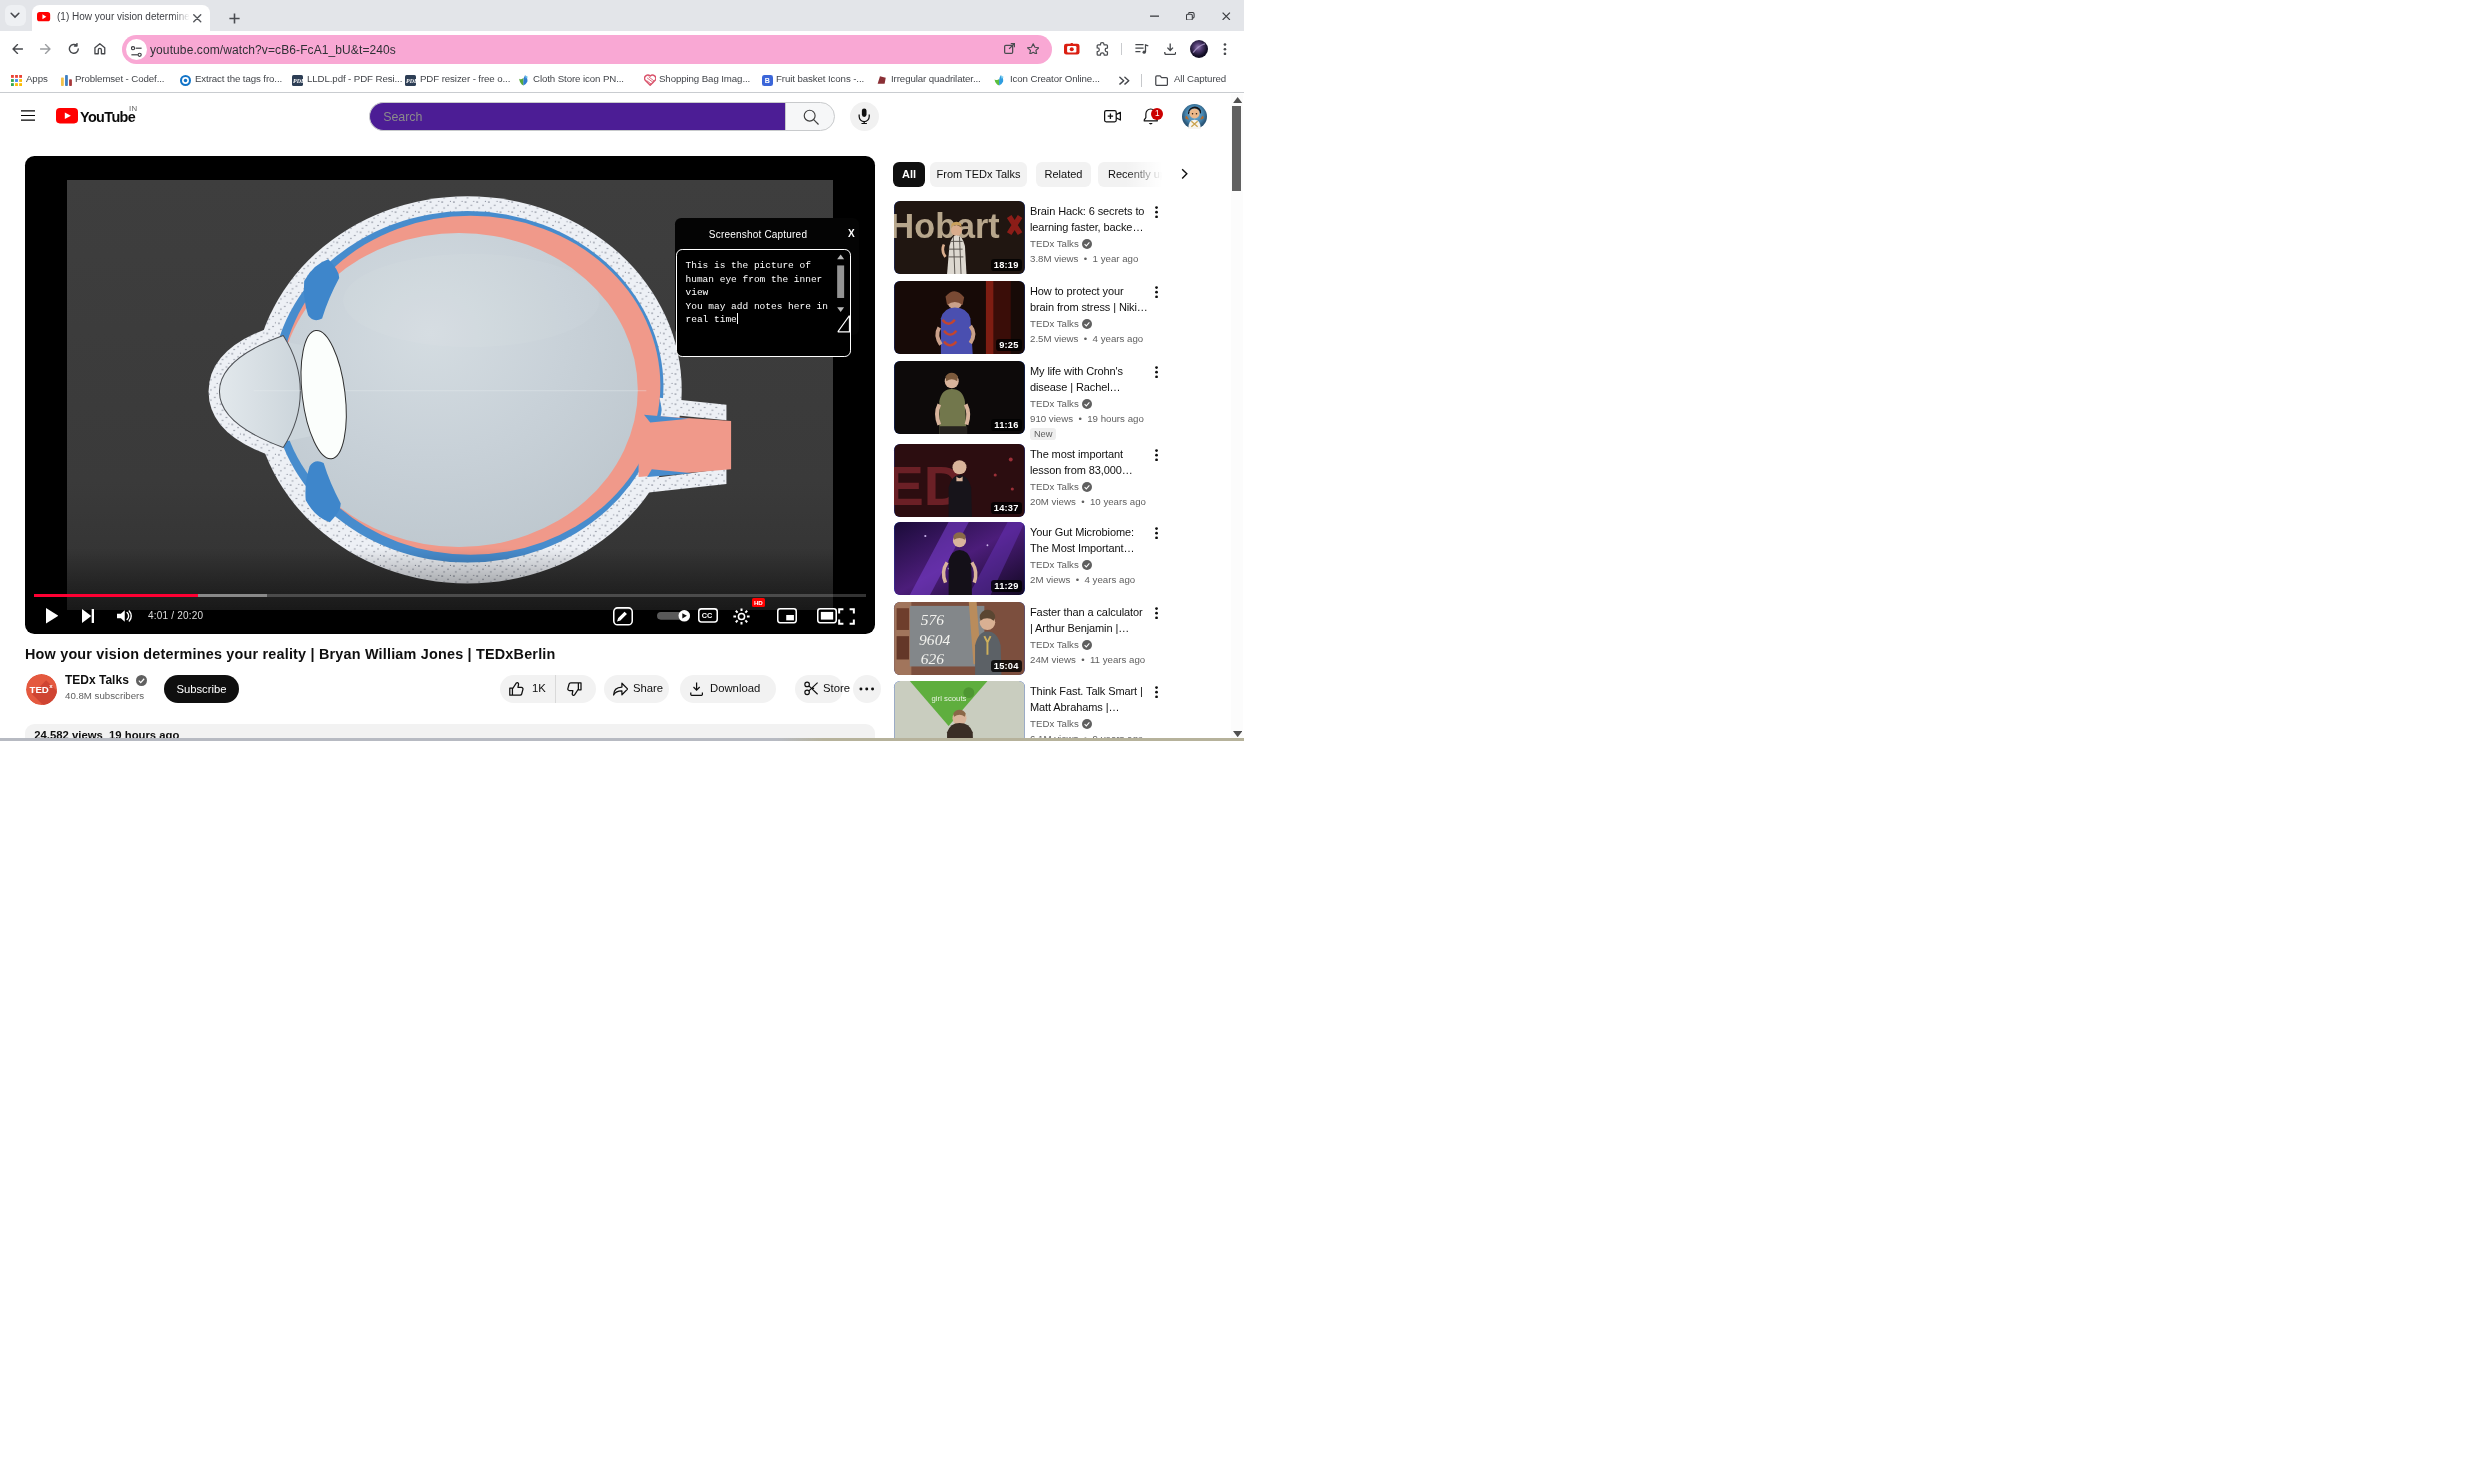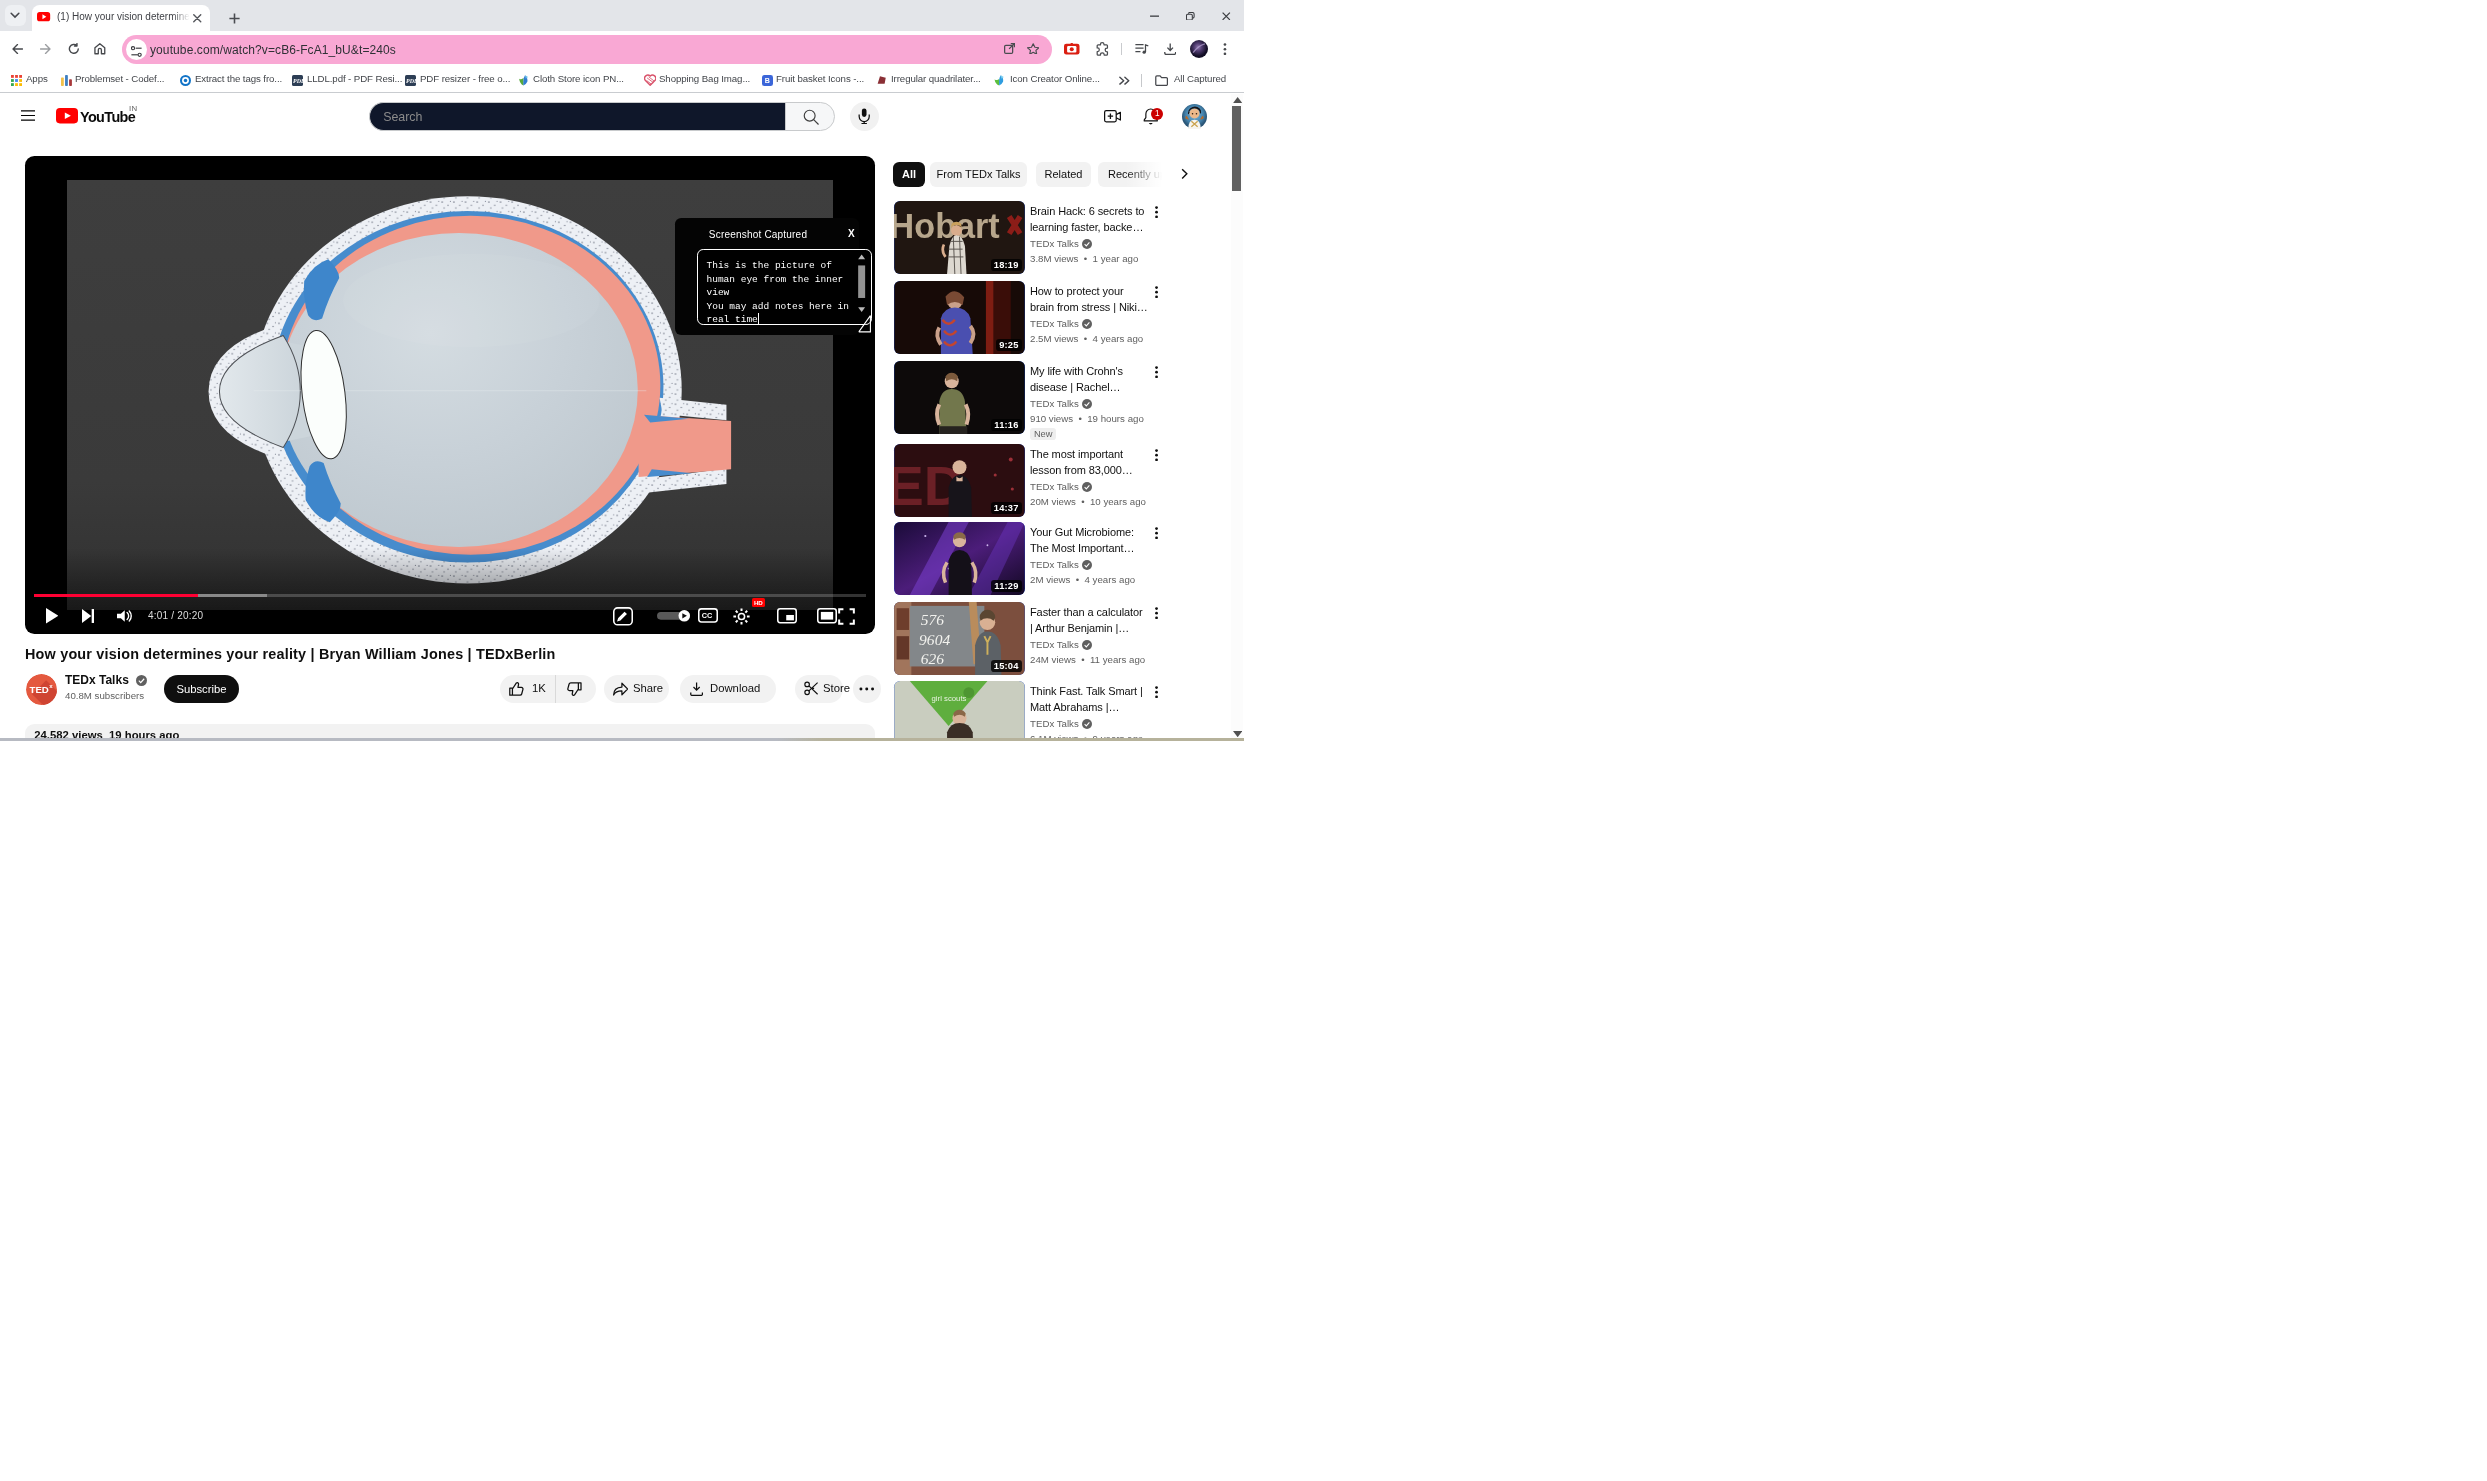--- a/index.html
+++ b/index.html
@@ -12,38 +12,38 @@
 #tabtitle{position:absolute;left:25px;top:6.2px;width:134px;height:14px;font-size:10px;color:#3f4146;white-space:nowrap;overflow:hidden;-webkit-mask-image:linear-gradient(90deg,#000 86%,transparent 99%);mask-image:linear-gradient(90deg,#000 86%,transparent 99%)}
 #toolbar{position:absolute;left:0;top:31px;width:1244px;height:37px;background:#fff;border-radius:4.7px 4.7px 0 0}
 #omnibox{position:absolute;left:122px;top:4.3px;width:930px;height:29px;border-radius:14.4px;background:#f9a8d4}
 #omnicircle{position:absolute;left:3.9px;top:3.9px;width:21px;height:21px;border-radius:50%;background:#fff}
 #urltext{position:absolute;left:28px;top:7.4px;font-size:12px;color:#2f3136;letter-spacing:0.1px}
 #bookmarks{position:absolute;left:0;top:68px;width:1244px;height:25px;background:#fff;border-bottom:1.2px solid #c9ccd0}
 .bm{position:absolute;top:0;height:25px;font-size:9.7px;letter-spacing:-0.1px;color:#42454a;white-space:nowrap}
 .bm span{position:relative;top:5.4px}
 
 #masthead{position:absolute;left:0;top:94px;width:1231px;height:44px;background:#fff}
-#searchpill{position:absolute;left:369px;top:7.8px;width:417px;height:29px;border:0.8px solid #c8cacc;border-radius:14.8px 0 0 14.8px;border-right:none;background:#0f172a}
+#searchpill{position:absolute;left:369px;top:7.8px;width:417px;height:29px;border:0.8px solid #c8cacc;border-radius:14.8px 0 0 14.8px;border-right:none;background:#4c1d95}
 #searchbtn{position:absolute;left:785px;top:7.8px;width:50px;height:29px;border:0.8px solid #c8cacc;border-radius:0 14.8px 14.8px 0;background:#f6f7f8}
 #micbtn{position:absolute;left:850px;top:7.8px;width:29px;height:29px;border-radius:50%;background:#f1f1f1}
 
 #player{position:absolute;left:25px;top:156px;width:850px;height:478px;background:#000;border-radius:9.3px}
 #slide{position:absolute;left:42px;top:24px;width:766px;height:430px;background:linear-gradient(180deg,#3e3e3e 0%,#3a3a3a 70%,#313131 100%);overflow:hidden}
 #ctlgrad{position:absolute;left:0;bottom:0;width:100%;height:62px;background:linear-gradient(180deg,transparent,rgba(0,0,0,.5))}
 
 #pbar{position:absolute;left:9px;top:438px;width:832px;height:2.7px;background:rgba(255,255,255,.2)}
 #pbuf{position:absolute;left:0;top:0;width:233px;height:2.7px;background:rgba(255,255,255,.35)}
 #pred{position:absolute;left:0;top:0;width:164px;height:2.7px;background:#f03}
 .ctl{position:absolute;top:449px}
 #timetx{position:absolute;left:123px;top:454px;font-size:10px;color:#ddd;letter-spacing:0.2px}
 
 #sspanel{position:absolute;left:650px;top:62px;width:184px;height:117px;background:#040404;border-radius:6.2px}
 #sstitle{position:absolute;left:0;top:11px;width:166px;text-align:center;font-size:10px;font-weight:500;color:#fff;letter-spacing:0.2px}
 #ssx{position:absolute;left:173px;top:10px;font-size:10px;font-weight:700;color:#fff}
-#ssta{position:absolute;left:22px;top:31px;width:175px;height:76px;border:1.6px solid #fff;border-radius:6.2px;background:#000}
+#ssta{position:absolute;left:1px;top:31px;width:175px;height:108px;border:1.6px solid #fff;border-radius:6.2px;background:#000}
 #sstext{position:absolute;left:8.5px;top:9.3px;font-family:"Liberation Mono",monospace;font-size:9.5px;line-height:13.4px;color:#fff;white-space:pre}
 
 #vtitle{position:absolute;left:25px;top:646px;width:839px;font-size:14.4px;font-weight:700;color:#0f0f0f;letter-spacing:0.2px}
 #chrow{position:absolute;left:25px;top:672px;width:855px;height:34px}
 #subsbtn{position:absolute;left:139px;top:3.1px;width:75px;height:28px;border-radius:14px;background:#0f0f0f;color:#fff;font-size:11.3px;font-weight:500;text-align:center;line-height:28px}
 .pill{position:absolute;top:675px;height:28px;border-radius:14px;background:#f2f2f2;color:#0f0f0f;font-size:11.3px;font-weight:500}
 #descbox{position:absolute;left:25px;top:724px;width:850px;height:14.8px;border-radius:9.3px 9.3px 0 0;background:#f2f2f2}
 #desctx{position:absolute;left:9.3px;top:5.4px;font-size:11.3px;font-weight:600;color:#0f0f0f}
 #taskline{position:absolute;left:0;top:738px;width:1244px;height:2.7px;background:linear-gradient(90deg,#b7bac2 0 777px,#b6b29b 824px,#b6b29b 100%)}
 

